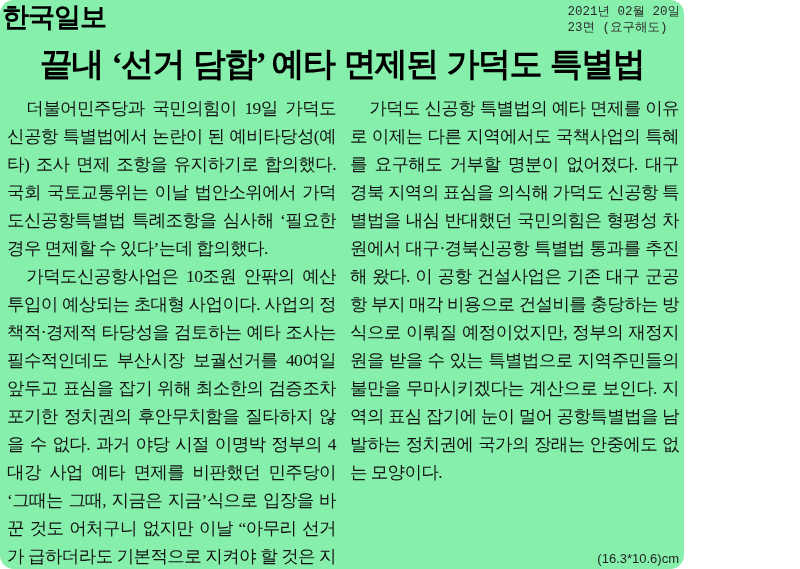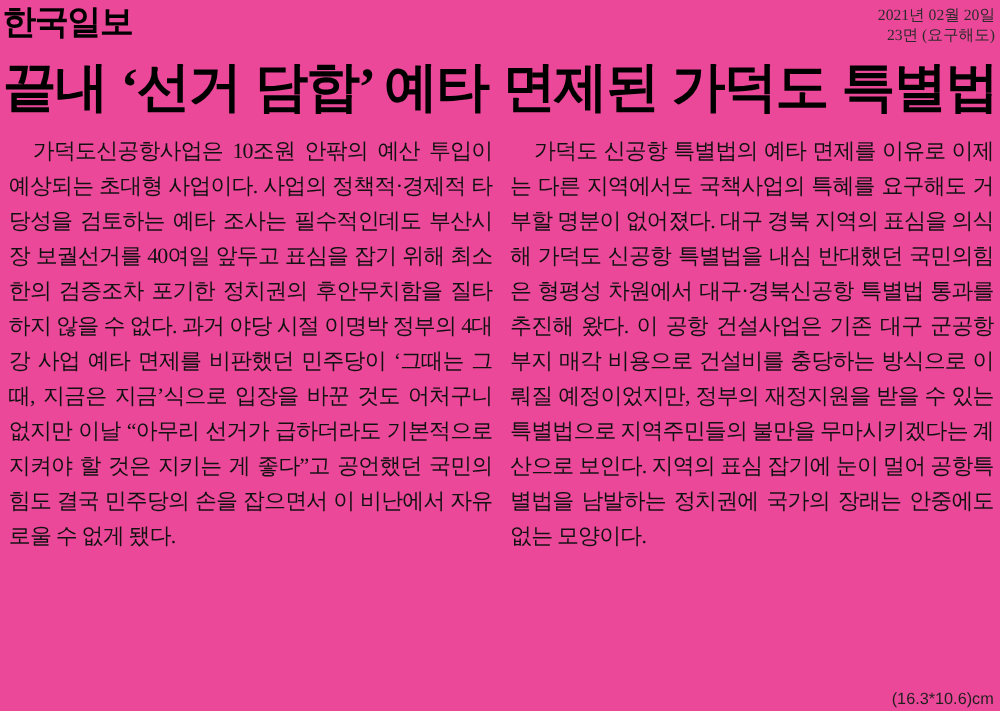--- a/index.html
+++ b/index.html
@@ -1,51 +1,52 @@
 <!DOCTYPE html>
 <html><head>
 <meta charset="utf-8">
 <style>
   html, body { margin: 0; padding: 0; background: #ffffff; }
   .page {
     position: relative;
-    width: 800px;
+    width: 684px;
     height: 569px;
-    background: #ec4899;
+    background: #86efac;
     overflow: hidden;
     font-family: "Liberation Serif", "DejaVu Serif", serif;
     color: #141414;
     box-sizing: border-box;
+    border-radius: 14px;
   }
   .masthead {
     display: flex;
     justify-content: space-between;
     align-items: flex-start;
     padding: 3px 4px 0 2px;
   }
   .logo {
     font-family: "Liberation Sans", "DejaVu Sans", sans-serif;
     font-weight: 900;
     font-size: 27px;
     letter-spacing: -1px;
     color: #000000;
     line-height: 1.1;
   }
   .dateline {
-    text-align: right;
-    font-family: Liberation Serif, serif;
+    text-align: left;
+    font-family: Liberation Mono, monospace;
     font-size: 12.5px;
     line-height: 1.3;
     color: #2b2b2b;
     padding-top: 1px;
   }
   .headline {
     margin: 9px 0 11px 0;
     text-align: center;
-    font-size: 43px;
+    font-size: 33px;
     font-weight: 700;
     letter-spacing: -1.5px;
     color: #000000;
     line-height: 1.15;
     word-spacing: 2px;
   }
   .body-columns {
     display: flex;
     gap: 14px;
     padding: 0 5px 0 7px;
@@ -80,20 +81,21 @@
     <div class="dateline">
       <div>2021년 02월 20일</div>
       <div>23면 (요구해도)</div>
     </div>
   </div>
 
   <h1 class="headline">끝내 ‘선거 담합’ 예타 면제된 가덕도 특별법</h1>
 
   <div class="body-columns">
     <div class="col">
+      <p class="indent">더불어민주당과 국민의힘이 19일 가덕도 신공항 특별법에서 논란이 된 예비타당성(예타) 조사 면제 조항을 유지하기로 합의했다. 국회 국토교통위는 이날 법안소위에서 가덕도신공항특별법 특례조항을 심사해 ‘필요한 경우 면제할 수 있다’는데 합의했다.</p>
       <p class="indent">가덕도신공항사업은 10조원 안팎의 예산 투입이 예상되는 초대형 사업이다. 사업의 정책적·경제적 타당성을 검토하는 예타 조사는 필수적인데도 부산시장 보궐선거를 40여일 앞두고 표심을 잡기 위해 최소한의 검증조차 포기한 정치권의 후안무치함을 질타하지 않을 수 없다. 과거 야당 시절 이명박 정부의 4대강 사업 예타 면제를 비판했던 민주당이 ‘그때는 그때, 지금은 지금’식으로 입장을 바꾼 것도 어처구니 없지만 이날 “아무리 선거가 급하더라도 기본적으로 지켜야 할 것은 지키는 게 좋다”고 공언했던 국민의힘도 결국 민주당의 손을 잡으면서 이 비난에서 자유로울 수 없게 됐다.</p>
 
     </div>
     <div class="col">
       <p class="indent">가덕도 신공항 특별법의 예타 면제를 이유로 이제는 다른 지역에서도 국책사업의 특혜를 요구해도 거부할 명분이 없어졌다. 대구 경북 지역의 표심을 의식해 가덕도 신공항 특별법을 내심 반대했던 국민의힘은 형평성 차원에서 대구·경북신공항 특별법 통과를 추진해 왔다. 이 공항 건설사업은 기존 대구 군공항 부지 매각 비용으로 건설비를 충당하는 방식으로 이뤄질 예정이었지만, 정부의 재정지원을 받을 수 있는 특별법으로 지역주민들의 불만을 무마시키겠다는 계산으로 보인다. 지역의 표심 잡기에 눈이 멀어 공항특별법을 남발하는 정치권에 국가의 장래는 안중에도 없는 모양이다.</p>
     </div>
   </div>
 
   <div class="size-note">(16.3*10.6)cm</div>
 

